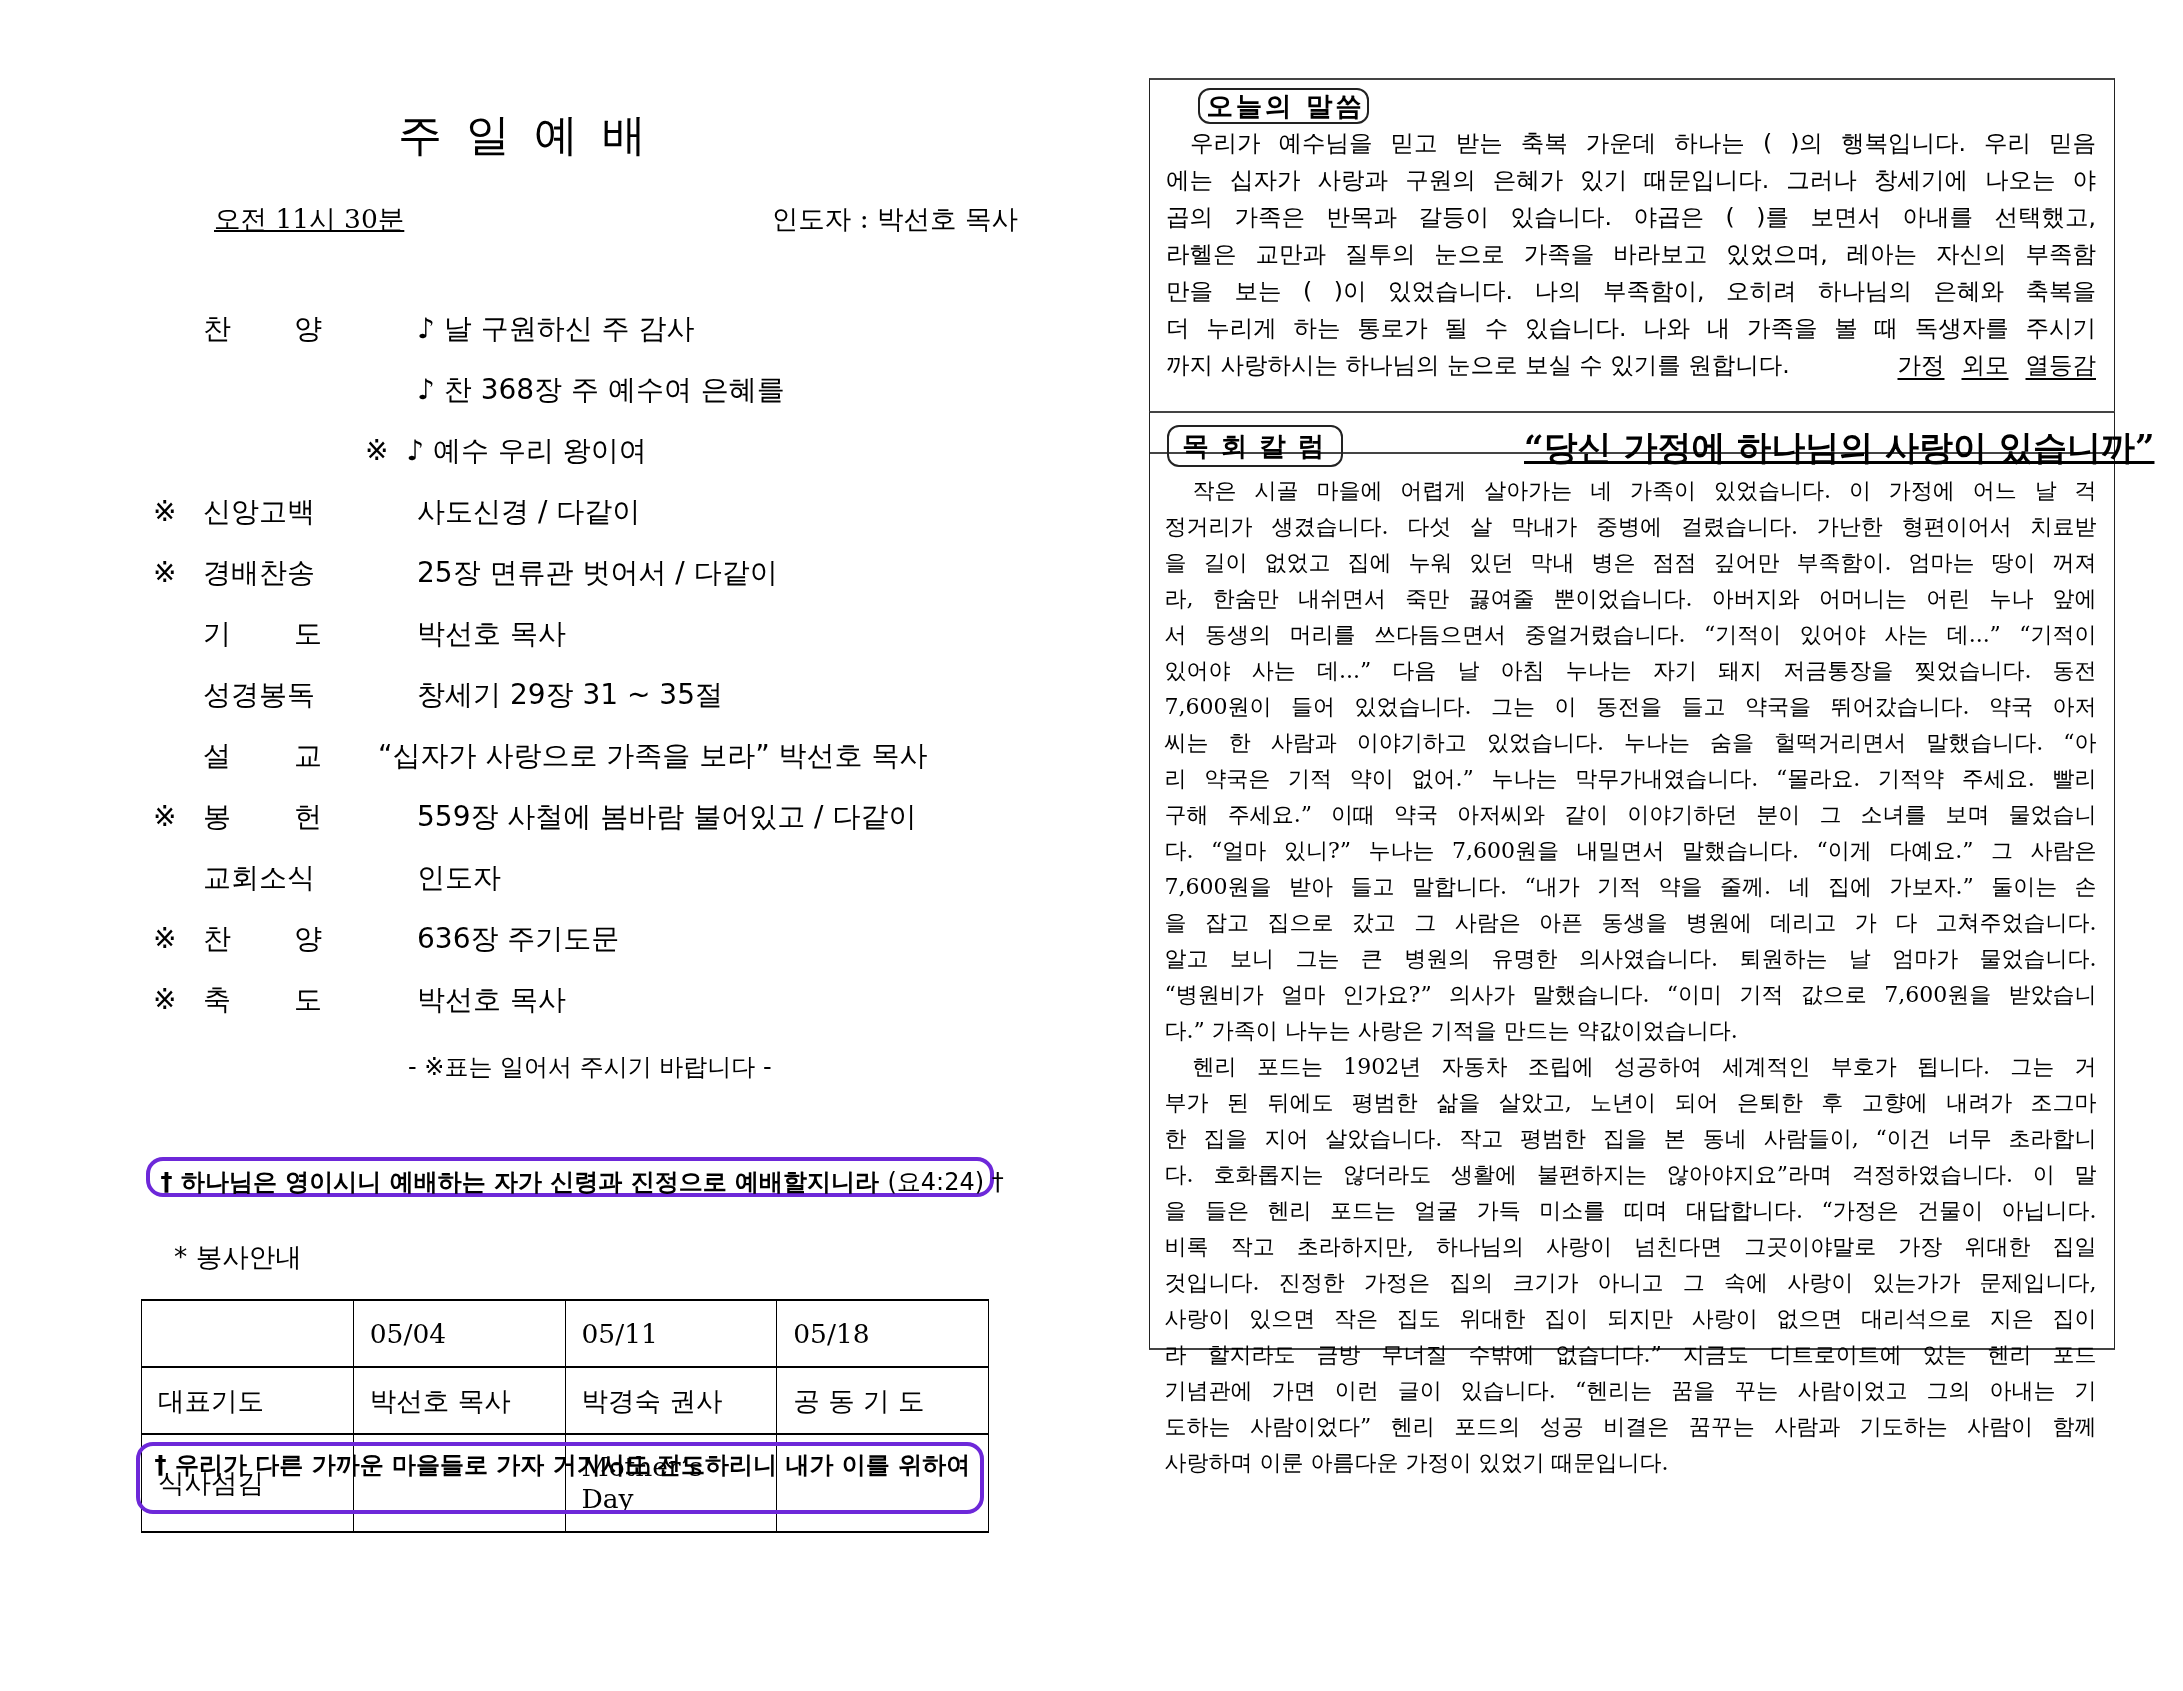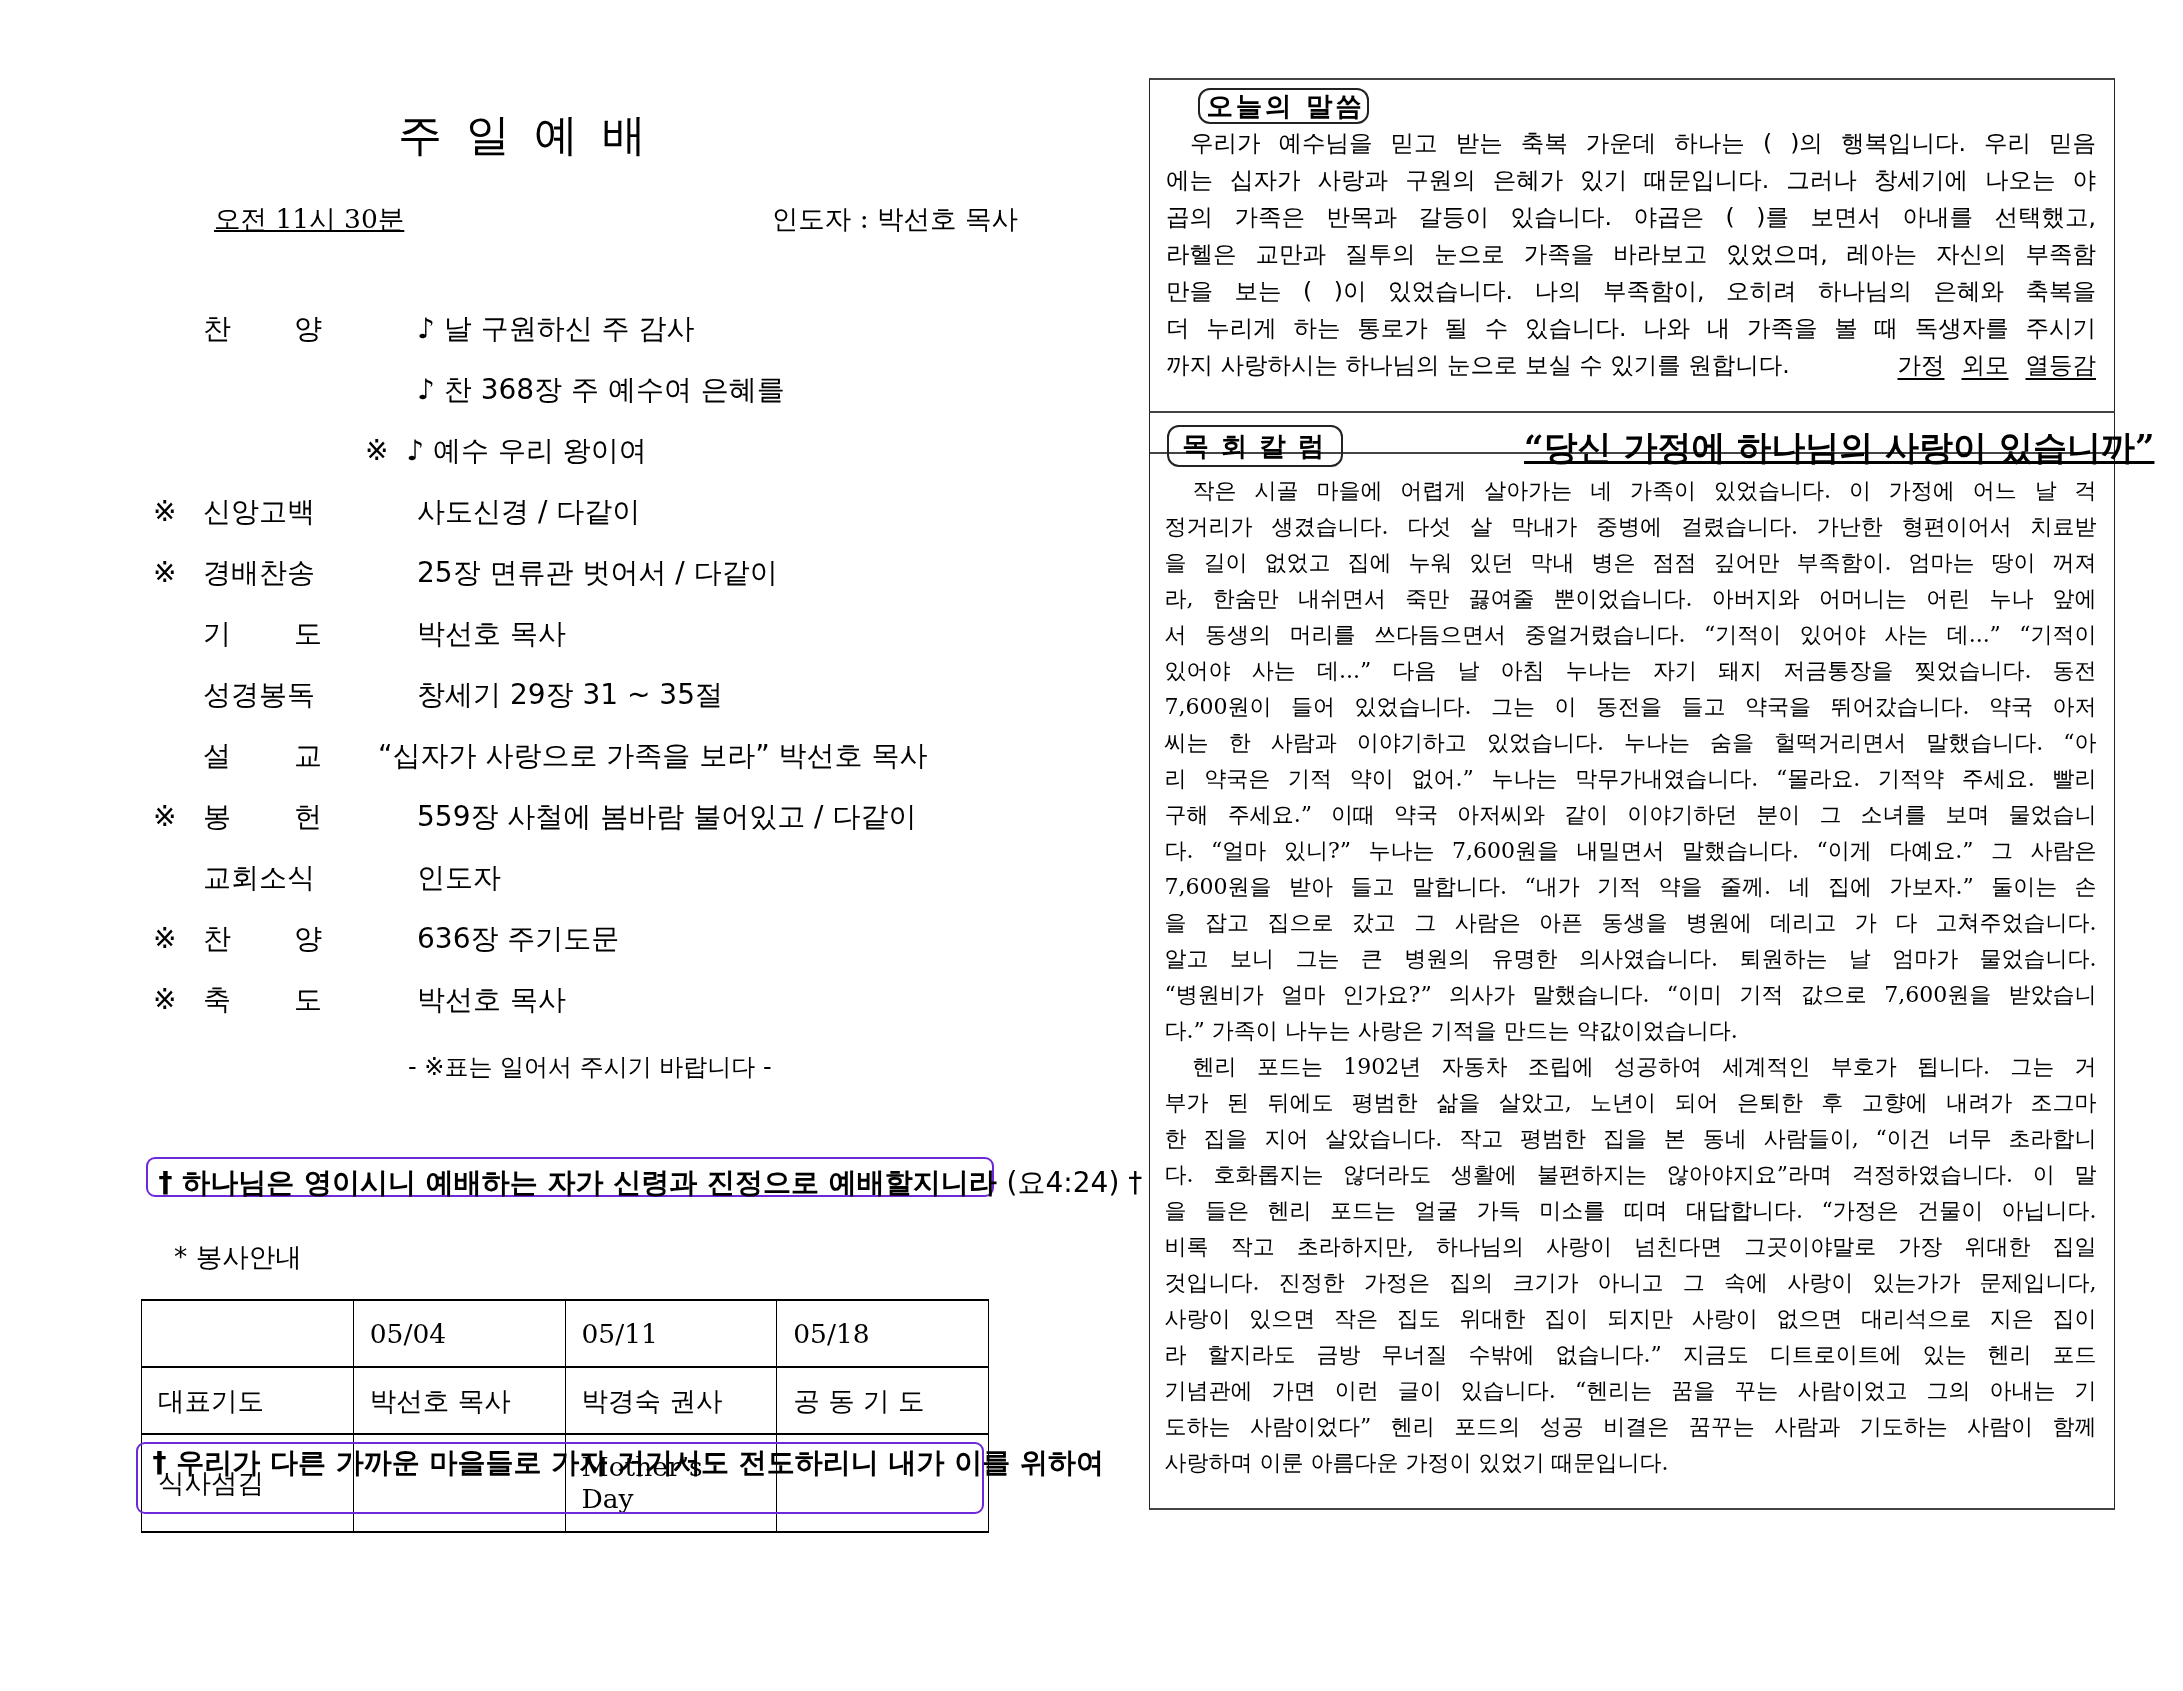--- a/index.html
+++ b/index.html
@@ -31,22 +31,22 @@
   .order-row .label { position: absolute; left: 50px; top: 0; width: 126px; }
   .order-row .label.spread { display: flex; justify-content: space-between; width: 119px; }
   .order-row .content { position: absolute; left: 264px; top: 0; }
   .order-row .content.with-mark { left: 212px; }
   .order-row .content.quoted { left: 225px; }
   .note {
     left: 408px; top: 1051px; font-size: 24px; white-space: nowrap;
   }
 
   .verse-box {
-    border: 2px solid #6d28d9; border-radius: 9px; font-weight: bold;
-    font-size: 28px; box-sizing: border-box; white-space: nowrap;
+    border: 4px solid #6d28d9; border-radius: 17px; font-weight: bold;
+    font-size: 24px; box-sizing: border-box; white-space: nowrap;
   }
   .verse1 { left: 146px; top: 1157px; width: 848px; height: 40px; padding: 5.3px 10.6px; }
   .verse1 .ref { font-weight: normal; }
   .verse2 { left: 136px; top: 1442px; width: 848px; height: 72px; padding: 4px 14.6px; line-height: 30.5px; }
   .verse2 .line2 { position: relative; padding-left: 16px; }
   .verse2 .ref2 { position: absolute; right: 0; top: 0; font-weight: normal; }
 
   .service-title { left: 174px; top: 1239px; font-size: 26.5px; white-space: nowrap; }
 
   table.service {
@@ -58,21 +58,21 @@
     line-height: 32px; width: 25%;
   }
   table.service tr { border-top: 2px solid #000; border-bottom: 2px solid #000; }
 
   
   .box {
     border: 1.3px solid #222; border-top: 2.7px solid #444; border-bottom: 2.7px solid #444;
     box-sizing: border-box;
   }
   .word-box { left: 1149px; top: 78px; width: 966px; height: 376px; }
-  .column-box { left: 1149px; top: 411px; width: 966px; height: 1099px; }
+  .column-box { left: 1149px; top: 411px; width: 966px; height: 939px; }
 
   .tag {
     position: absolute; border: 2px solid #222; border-radius: 12px;
     font-weight: bold; font-size: 26.5px; line-height: 32px; white-space: nowrap;
     padding: 0 6.6px; box-sizing: border-box;
   }
   .word-tag { left: 48px; top: 8px; width: 171px; height: 36px; letter-spacing: 2.7px; }
   .column-tag { left: 17px; top: 12px; width: 176px; height: 42px; letter-spacing: 12px; padding-left: 13.3px; line-height: 38px; }
 
   .word-text {

